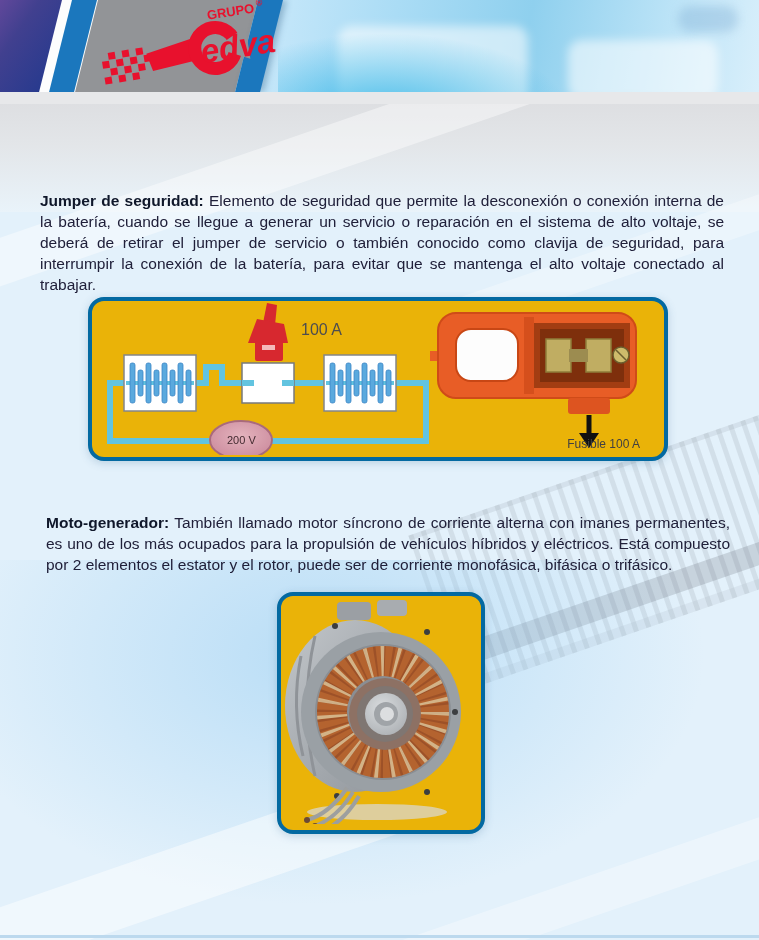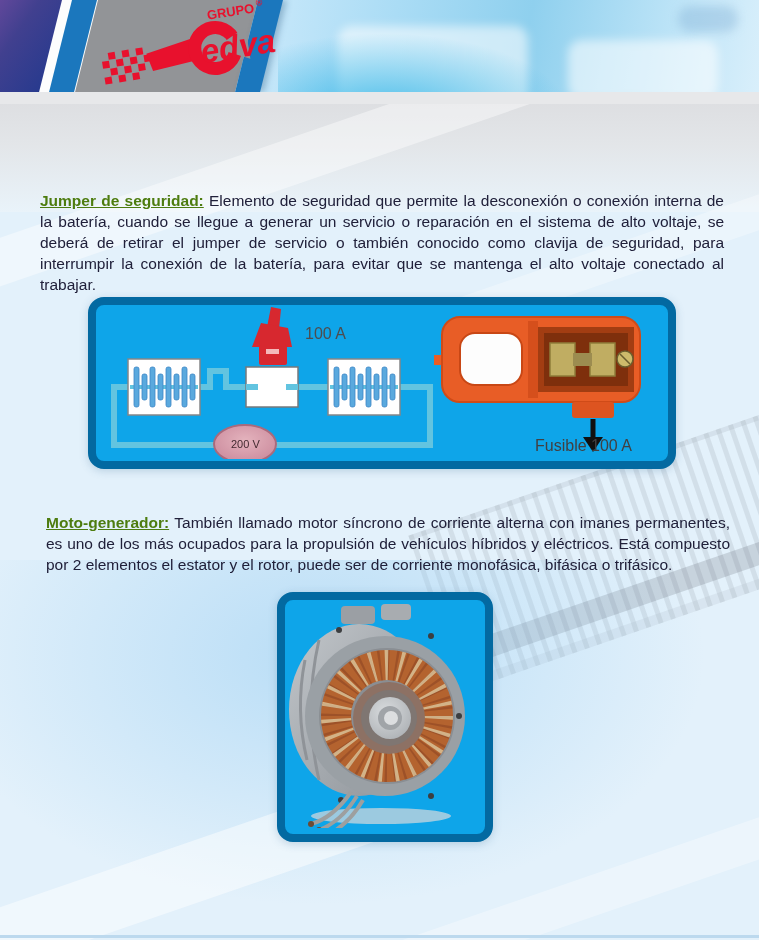--- a/index.html
+++ b/index.html
@@ -42,32 +42,32 @@
   .stripe-r{left:258px;box-shadow:4px 0 6px rgba(40,90,130,.35);}
   .hdr-purple{position:absolute;left:-12px;top:0;width:74px;height:92px;
       transform:skewX(-14deg);transform-origin:top left;
       background:linear-gradient(115deg,#6a4a9e 0%,#41408f 45%,#283a8e 100%);}
   .hdr-underline{position:absolute;left:0;top:92px;width:759px;height:12px;background:#e7e8ea;}
   .logo{position:absolute;left:96px;top:6px;width:200px;height:84px;transform:rotate(-9deg);}
 
   
   .para{position:absolute;left:40px;width:684px;font-size:15.5px;line-height:21px;
       color:#20203a;text-align:justify;margin:0;}
-  .para strong{color:#4d7c0f;text-decoration:underline;}
+  .para strong{color:#0f172a;}
   .para1{top:190px;}
   .para2{top:512px;margin-left:6px;}
 
   
-  .figure{position:absolute;background:#0ea5e9;border:8px solid #0369a1;border-radius:16px;
+  .figure{position:absolute;background:#eab308;border:4px solid #0369a1;border-radius:16px;
       box-shadow:0 2px 8px rgba(60,110,150,.25);}
   .fig1{left:88px;top:297px;width:572px;height:156px;}
   .fig2{left:277px;top:592px;width:200px;height:234px;}
   .circuit-svg{position:absolute;left:4px;top:2px;}
   .fuse-svg{position:absolute;left:336px;top:2px;}
-  .fuse-caption{position:absolute;right:36px;bottom:6px;font-size:16px;color:#414042;}
+  .fuse-caption{position:absolute;right:24px;bottom:6px;font-size:12px;color:#414042;}
   .motor-svg{position:absolute;left:0;top:0;}
   .amp-label{font:16px "Liberation Sans",sans-serif;fill:#4d4d4f;}
   .volt-label{font:11px "Liberation Sans",sans-serif;fill:#432a30;}
 </style>
 </head>
 <body>
 
 <div class="page">
 
   <div class="bg-topfade"></div>

